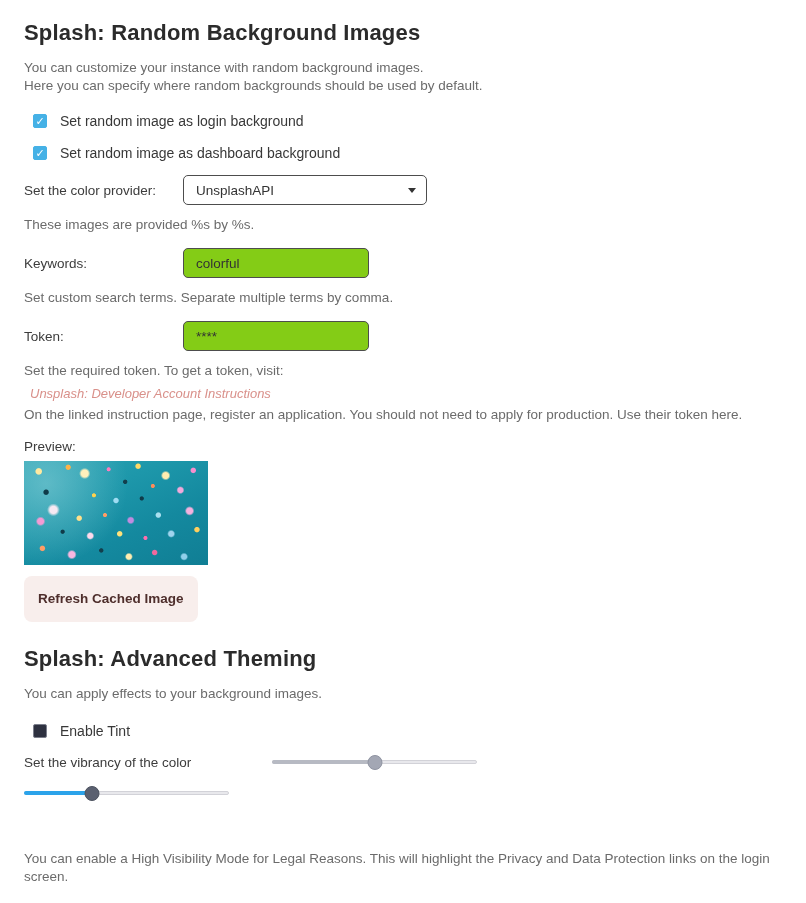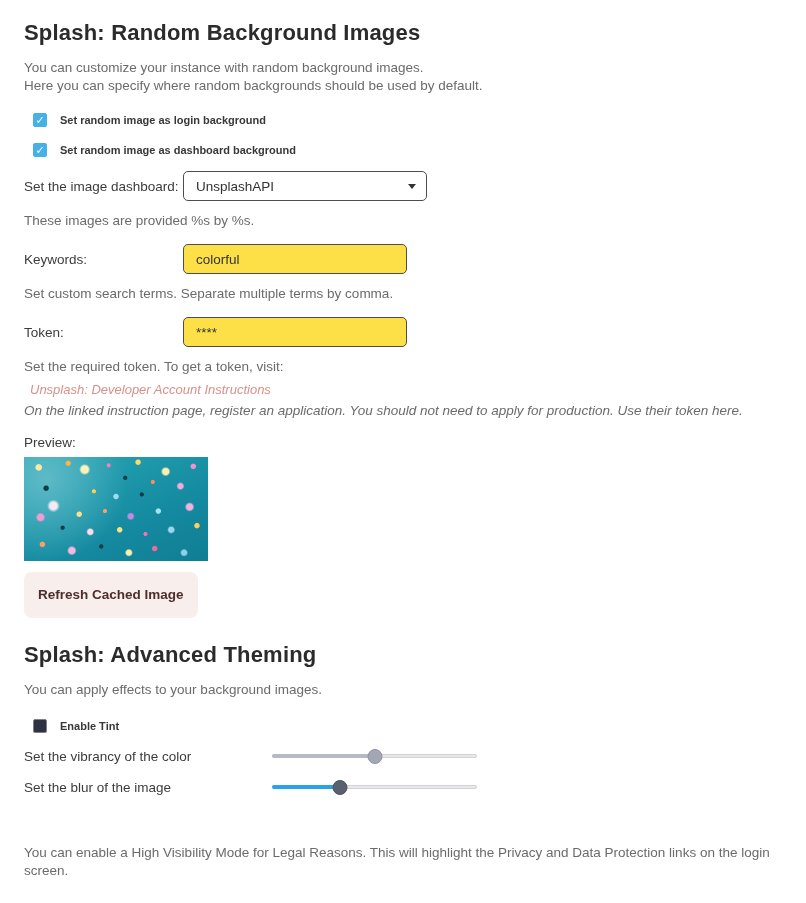--- a/index.html
+++ b/index.html
@@ -28,49 +28,49 @@
   .check-row + .check-row { margin-top: 16px; }
   .checkbox {
     width: 14px; height: 14px; border-radius: 2px; flex: 0 0 auto;
     display: inline-flex; align-items: center; justify-content: center;
     border: 1px solid #9a9aa5; background: #fff; cursor: pointer;
   }
   .checkbox .tick { display: none; color: #fff; font-size: 11px; line-height: 1; font-weight: 700; }
   .checkbox.cb-blue.checked { background: #45b1e6; border-color: #45b1e6; }
   .checkbox.cb-blue.checked .tick { display: block; }
   .checkbox.cb-dark { background: #2e3140; border-color: #7c7f8c; }
-  .check-label { font-size: 11px; color: #383838; margin-left: 13px; font-weight: bold; }
+  .check-label { font-size: 14px; color: #383838; margin-left: 13px; }
 
   
   .form-row { display: flex; align-items: center; margin-top: 14px; }
   .form-label { width: 159px; flex: 0 0 auto; font-size: 13.5px; color: #3c3c3c; }
   .help-text { font-size: 13.5px; color: #6b6b6b; line-height: 18px; margin-top: 11px; }
 
   .select-box {
     width: 244px; height: 30px; border: 1.5px solid #4d4d4d; border-radius: 5px;
     background: #fff; display: flex; align-items: center; padding: 0 10px 0 12px;
     cursor: pointer;
     gap: 21px;
   }
   .select-box .select-value { font-size: 13.5px; color: #333; flex: 1; }
   .caret {
     width: 0; height: 0; border-left: 4px solid transparent;
     border-right: 4px solid transparent; border-top: 5px solid #333;
   }
   .text-input {
-    width: 224px; height: 30px; border: 1.5px solid #4d4d4d; border-radius: 5px;
+    width: 186px; height: 30px; border: 1.5px solid #4d4d4d; border-radius: 5px;
     padding: 0 12px; font-size: 13.5px; color: #333;
-    font-family: "Liberation Sans", "DejaVu Sans", sans-serif; outline: none; background: #fde047;
+    font-family: "Liberation Sans", "DejaVu Sans", sans-serif; outline: none; background: #84cc16;
   }
 
   .link-line { margin-top: 4px; padding-left: 6px; }
   .link {
     font-size: 13px; font-style: italic; color: #d9908a; text-decoration: none; cursor: pointer;
   }
-  .note-line { margin-top: 4px; font-style: italic; }
+  .note-line { margin-top: 4px; }
 
   .preview-label { font-size: 13.5px; color: #3c3c3c; margin-top: 15px; }
   .preview-image {
     margin-top: 7px; width: 184px; height: 104px;
     background-image:
       radial-gradient(circle 5px at 8% 10%, #ffe9a0 0 55%, transparent 75%),
       radial-gradient(circle 4px at 24% 6%, #ffb347 0 55%, transparent 75%),
       radial-gradient(circle 7px at 33% 12%, #fff0bc 0 50%, transparent 80%),
       radial-gradient(circle 3px at 46% 8%, #ff7bbf 0 55%, transparent 80%),
       radial-gradient(circle 4px at 62% 5%, #ffda66 0 55%, transparent 80%),
@@ -156,21 +156,21 @@
 </div>
 
 <div class="check-row">
   <span class="checkbox cb-blue checked">
     <span class="tick">✓</span>
   </span>
   <span class="check-label">Set random image as dashboard background</span>
 </div>
 
 <div class="form-row">
-  <span class="form-label">Set the image dashboard:</span>
+  <span class="form-label">Set the color provider:</span>
   <div class="select-box">
     <span class="select-value">UnsplashAPI</span>
     <span class="caret"></span>
   </div>
 </div>
 <div class="help-text">These images are provided %s by %s.</div>
 
 <div class="form-row">
   <span class="form-label">Keywords:</span>
   <input class="text-input" type="text" value="colorful" style="">
@@ -207,21 +207,20 @@
   <div class="slider-row">
     <span class="slider-label">Set the vibrancy of the color</span>
     <div class="slider">
       <div class="slider-track"></div>
       <div class="slider-fill fill-gray" style="width: 50%;"></div>
       <div class="slider-thumb thumb-gray" style="left: 50%;"></div>
     </div>
   </div>
 
   <div class="slider-row">
-    <span class="slider-label">Set the blur of the image</span>
     <div class="slider">
       <div class="slider-track"></div>
       <div class="slider-fill fill-blue" style="width: 33%;"></div>
       <div class="slider-thumb thumb-dark" style="left: 33%;"></div>
     </div>
   </div>
 </div>
 
 
 <div class="section-gap-lg">

